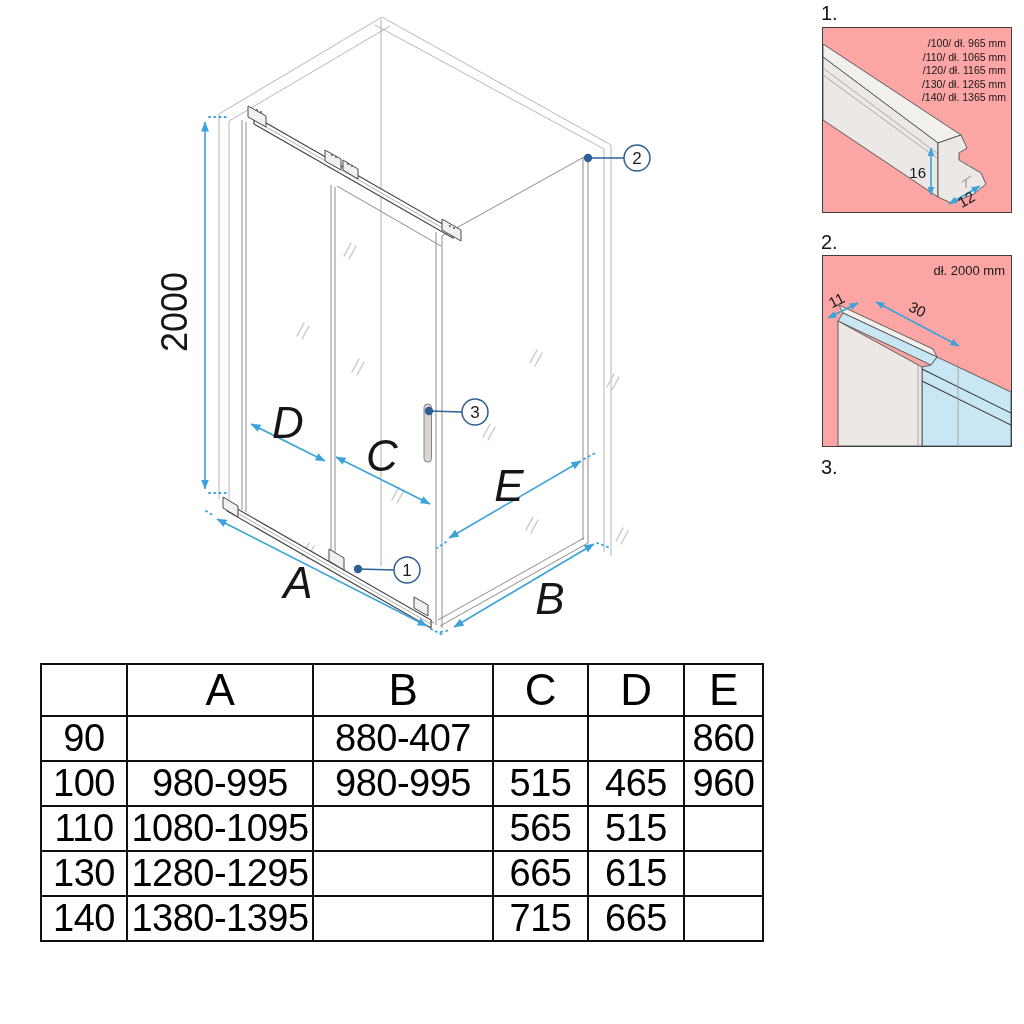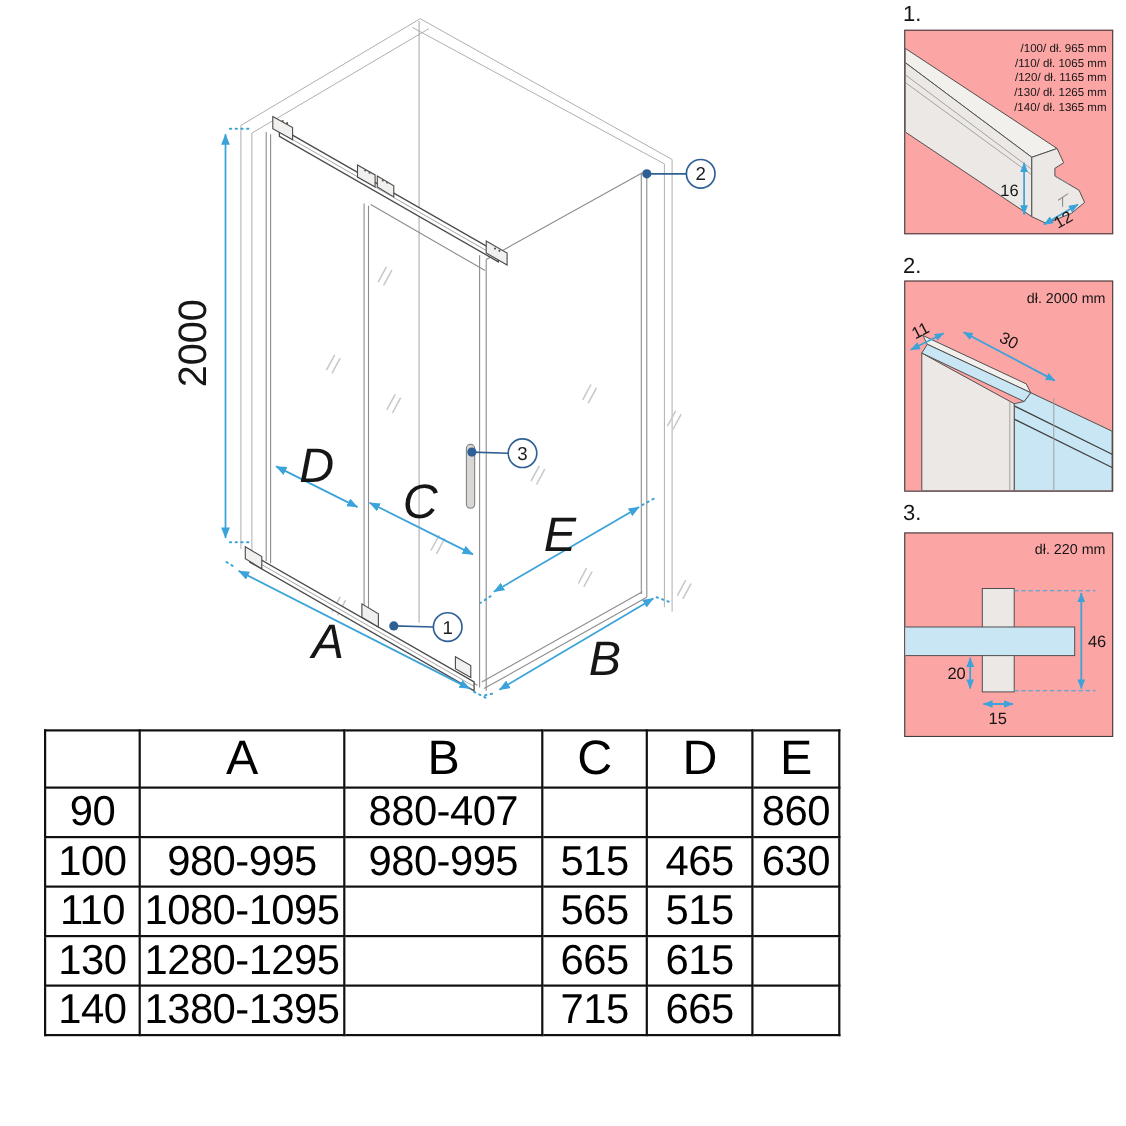--- a/index.html
+++ b/index.html
@@ -190,41 +190,20 @@
         <path class="thin" d="M95,109 V190"></path>
       </g>
       <line class="dl" x1="53" y1="46" x2="136" y2="90" marker-start="url(#a2)" marker-end="url(#a2)"></line>
       <text class="ddim" transform="translate(92,58) rotate(27)" text-anchor="middle" font-size="14">30</text>
       <line class="dl" x1="5" y1="62" x2="35" y2="47" marker-start="url(#a2)" marker-end="url(#a2)"></line>
       <text class="ddim" transform="translate(16,49) rotate(-27)" text-anchor="middle" font-size="14">11</text>
     </svg>
   </div>
 
   <div class="detail-label" style="left:821px;top:456px;">3.</div>
-  <div class="detail-box" style="left:822px;top:484px;width:190px;height:186px;">
-    <svg width="188" height="184" viewBox="0 0 188 184">
-      <defs>
-        <marker id="a3" viewBox="0 0 10 8" refX="9.5" refY="4" markerWidth="9" markerHeight="7" orient="auto-start-reverse" markerUnits="userSpaceOnUse">
-          <path d="M0,0 L10,4 L0,8 Z" fill="#3BA3DA"></path>
-        </marker>
-      </defs>
-      <text class="dlen" x="182" y="19">dł. 220 mm</text>
-      <g>
-        <rect class="gray" x="70" y="50" width="29" height="94"></rect>
-        <rect class="glass" x="-2" y="85" width="156" height="26"></rect>
-      </g>
-      <path class="dash" d="M99,52 H173 M99,143 H173"></path>
-      <line class="dl" x1="160" y1="54" x2="160" y2="141" marker-start="url(#a3)" marker-end="url(#a3)"></line>
-      <text class="ddim" x="166" y="103">46</text>
-      <line class="dl" x1="59" y1="113" x2="59" y2="141" marker-start="url(#a3)" marker-end="url(#a3)"></line>
-      <text class="ddim" x="55" y="132" text-anchor="end">20</text>
-      <line class="dl" x1="71" y1="155" x2="98" y2="155" marker-start="url(#a3)" marker-end="url(#a3)"></line>
-      <text class="ddim" x="84" y="173" text-anchor="middle">15</text>
-    </svg>
-  </div>
 
   <table class="dim-table">
     <colgroup>
       <col style="width:86px">
         <col style="width:186px">
         <col style="width:180px">
       <col style="width:95px">
         <col style="width:96px">
         <col style="width:79px">
     </colgroup>
@@ -244,21 +223,21 @@
       <td></td>
       <td></td>
       <td>860</td>
     </tr>
     <tr>
       <td>100</td>
       <td>980-995</td>
       <td>980-995</td>
       <td>515</td>
       <td>465</td>
-      <td>630</td>
+      <td>960</td>
     </tr>
     <tr>
       <td>110</td>
       <td>1080-1095</td>
       <td></td>
       <td>565</td>
       <td>515</td>
       <td></td>
     </tr>
     <tr>

